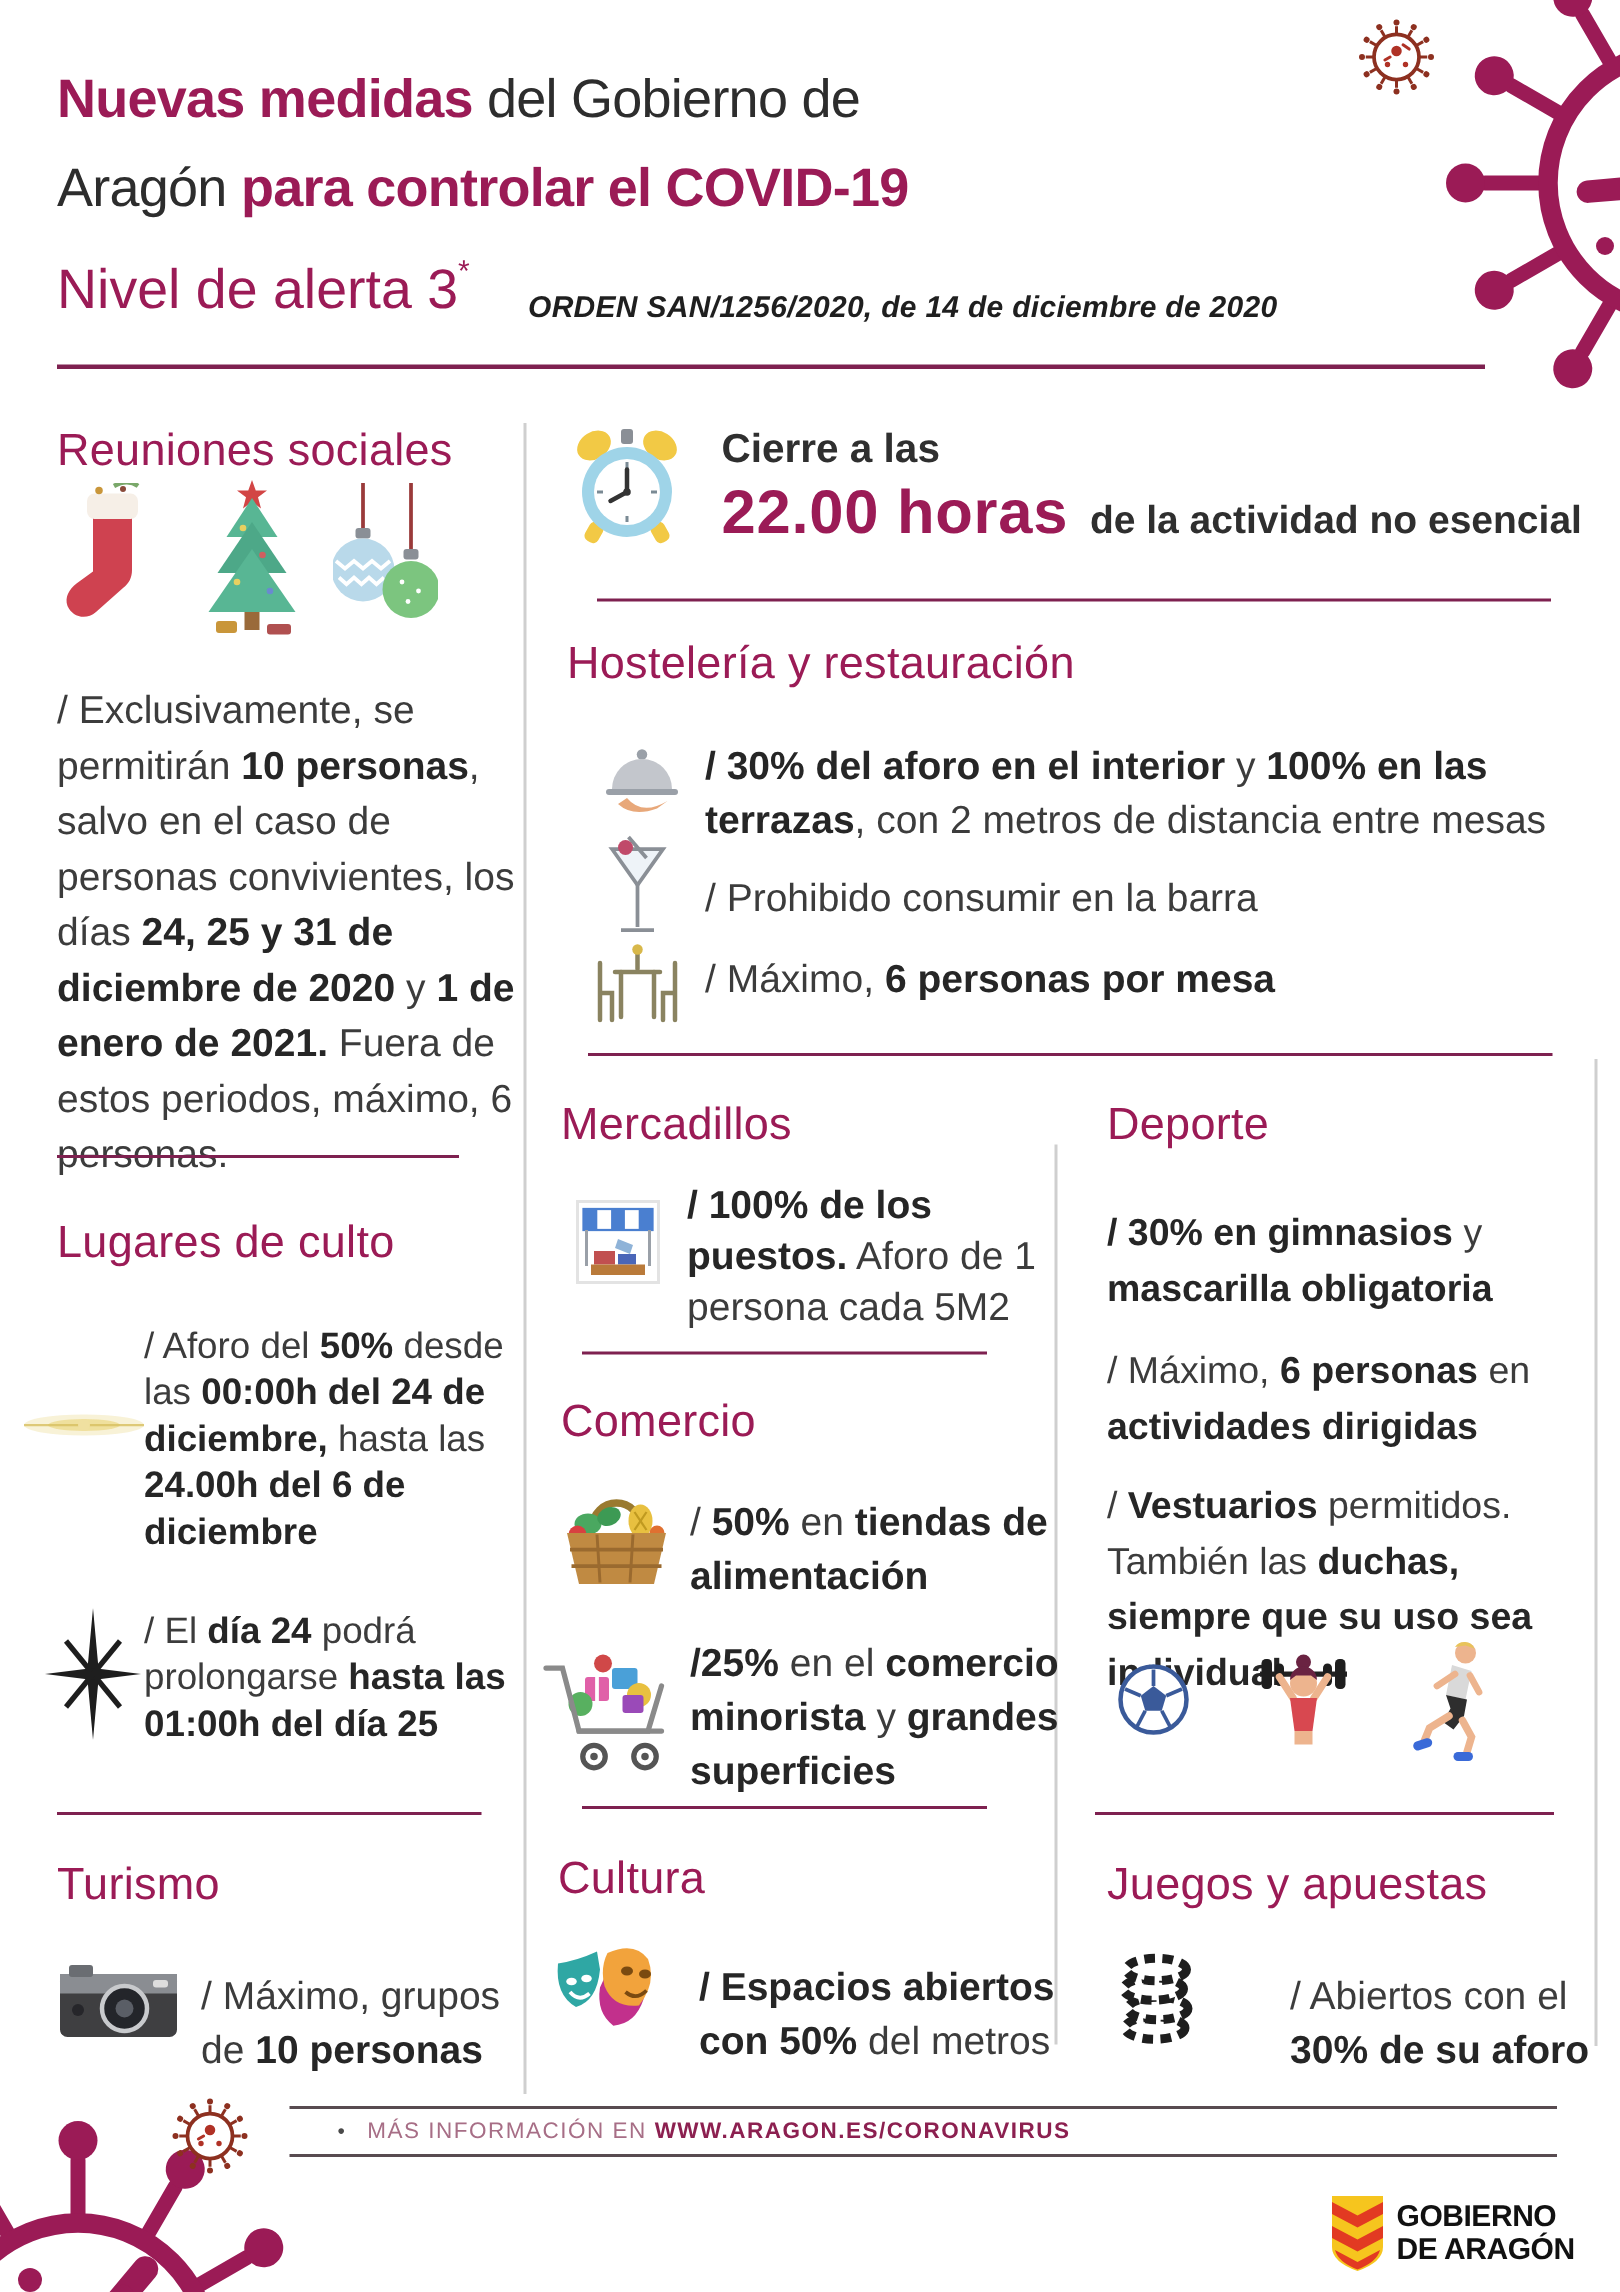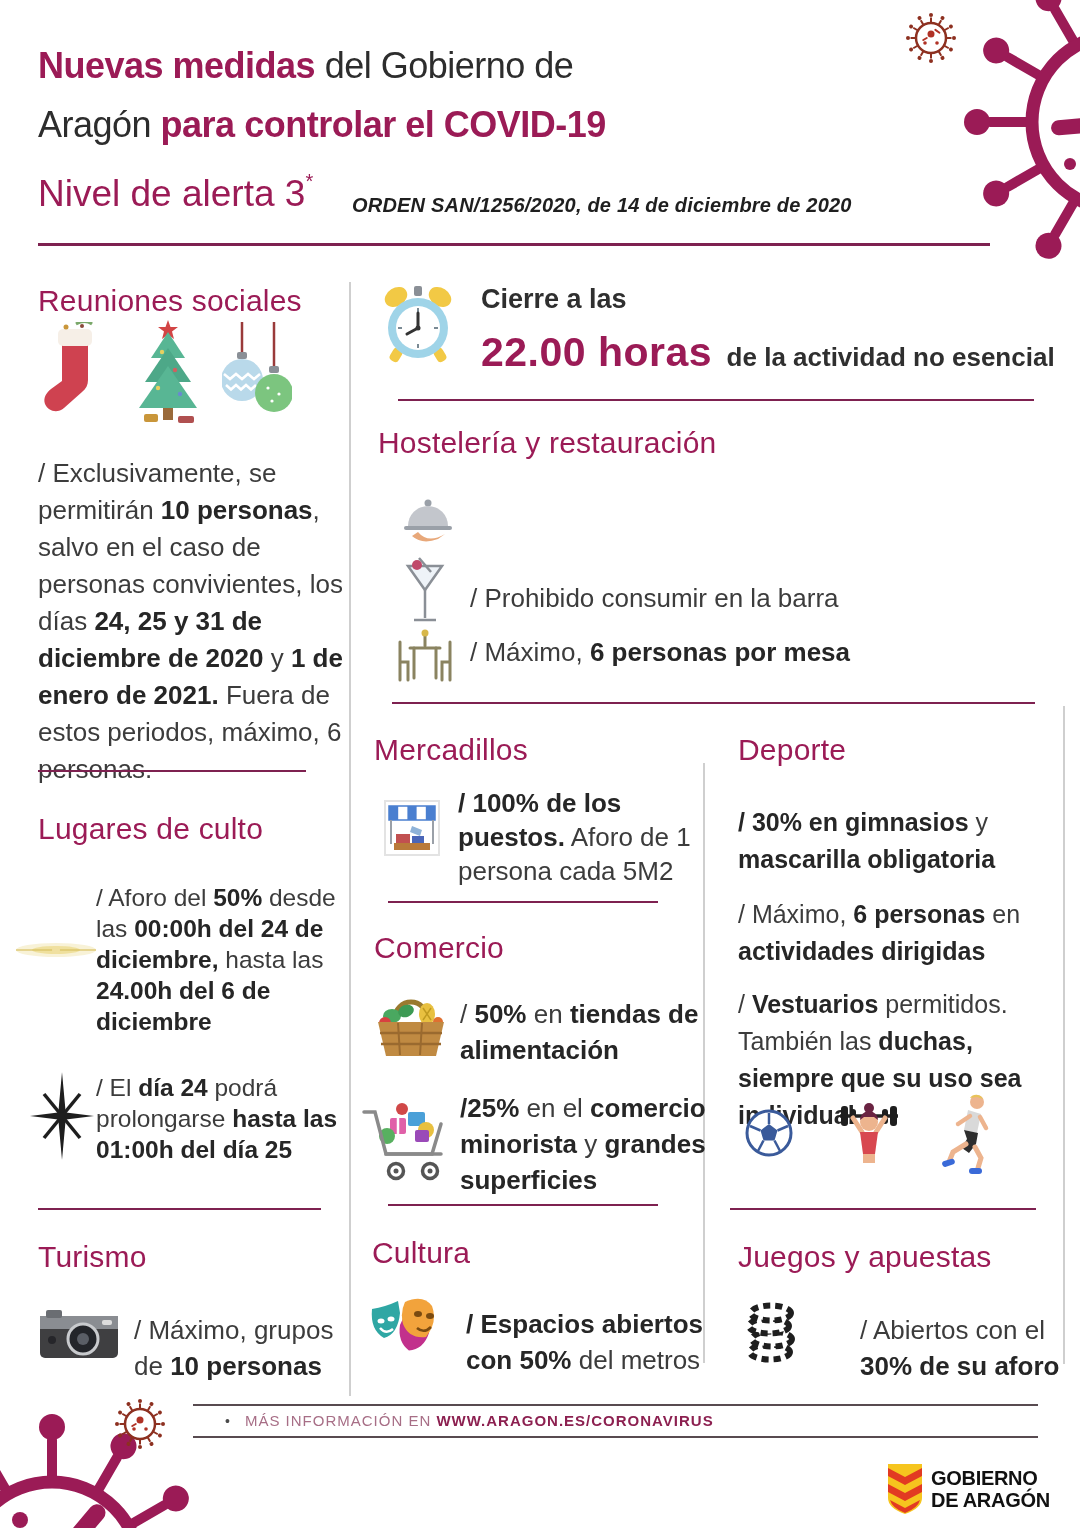--- a/index.html
+++ b/index.html
@@ -211,36 +211,37 @@
         <line x1="37" y1="62" x2="37" y2="66"></line>
       <line x1="17" y1="46" x2="21" y2="46"></line>
         <line x1="53" y1="46" x2="57" y2="46"></line>
     </g>
     <line x1="37" y1="46" x2="37" y2="31" stroke="#333" stroke-width="3" stroke-linecap="round"></line>
     <line x1="37" y1="46" x2="26" y2="52" stroke="#333" stroke-width="3" stroke-linecap="round"></line>
     <circle cx="37" cy="46" r="2.5" fill="#333"></circle>
   </svg>
   <div class="abs" style="left:481px;top:284px">
     <div class="closure-l1">Cierre a las</div>
-    <div style="margin-top:14px;white-space:nowrap">
+    <div style="margin-top:3px;white-space:nowrap">
       <span class="closure-time">22.00 horas</span>
       <span class="closure-suffix">de la actividad no esencial</span>
     </div>
   </div>
 
   <div class="rule thin" style="left:398px;top:399px;width:636px"></div>
 
   <div class="sec-title" style="left:378px;top:426px">Hostelería y restauración</div>
 
   <svg class="abs" style="left:398px;top:492px" width="60" height="60" viewBox="0 0 60 60">
     <circle cx="30" cy="11" r="3.5" fill="#9aa0a8"></circle>
     <path d="M10 34 a20 20 0 0 1 40 0 z" fill="#c3c6cc"></path>
     <rect x="6" y="34" width="48" height="4" rx="2" fill="#9aa0a8"></rect>
     <path d="M14 44 q10 9 26 3 l7 -5 q-17 10 -27 -2 z" fill="#e8a87a"></path>
   </svg>
+  <div class="body" style="left:470px;top:492px;width:568px;font-size:26px;line-height:36px"><b>/ 30% del aforo en el interior</b><span> y </span><b>100% en las terrazas</b><span>, con 2 metros de distancia entre mesas</span></div>
 
   <svg class="abs" style="left:404px;top:556px" width="42" height="74" viewBox="0 0 42 74">
     <g stroke="#8a8f96" stroke-width="2.5" fill="none">
       <path d="M4 10 L21 34 L38 10 Z" fill="#eef3f8"></path>
       <line x1="21" y1="34" x2="21" y2="62"></line>
       <line x1="10" y1="64" x2="32" y2="64"></line>
       <line x1="15" y1="2" x2="27" y2="16"></line>
     </g>
     <circle cx="13" cy="9" r="5" fill="#c04a6a"></circle>
   </svg>

